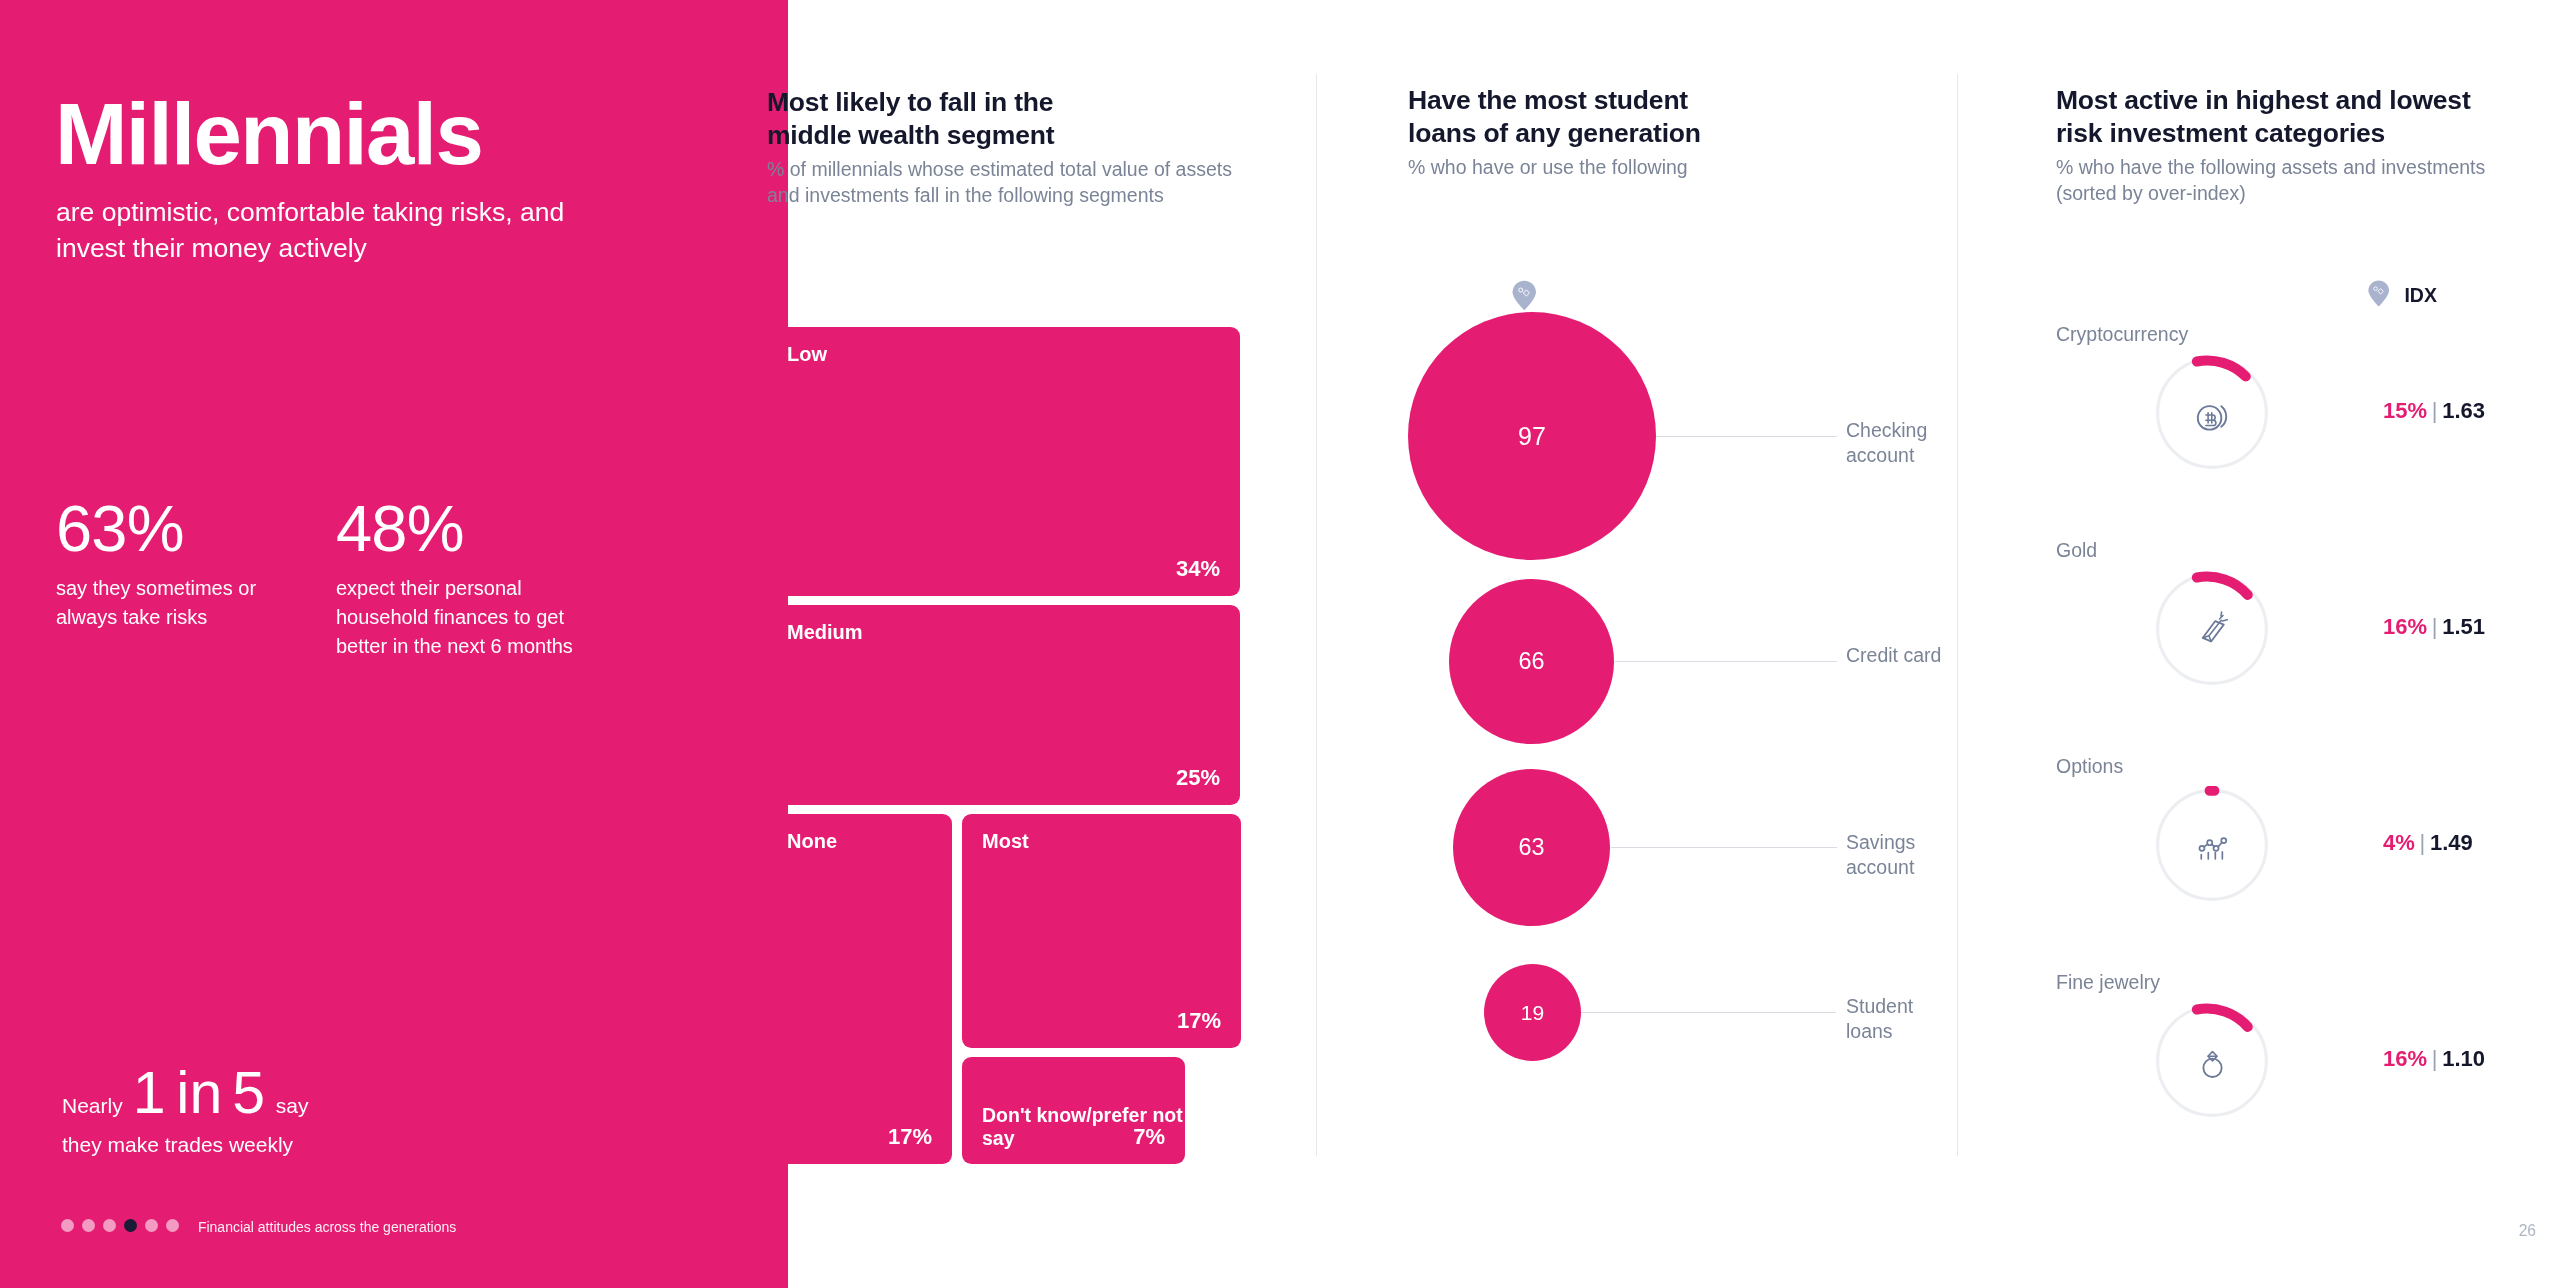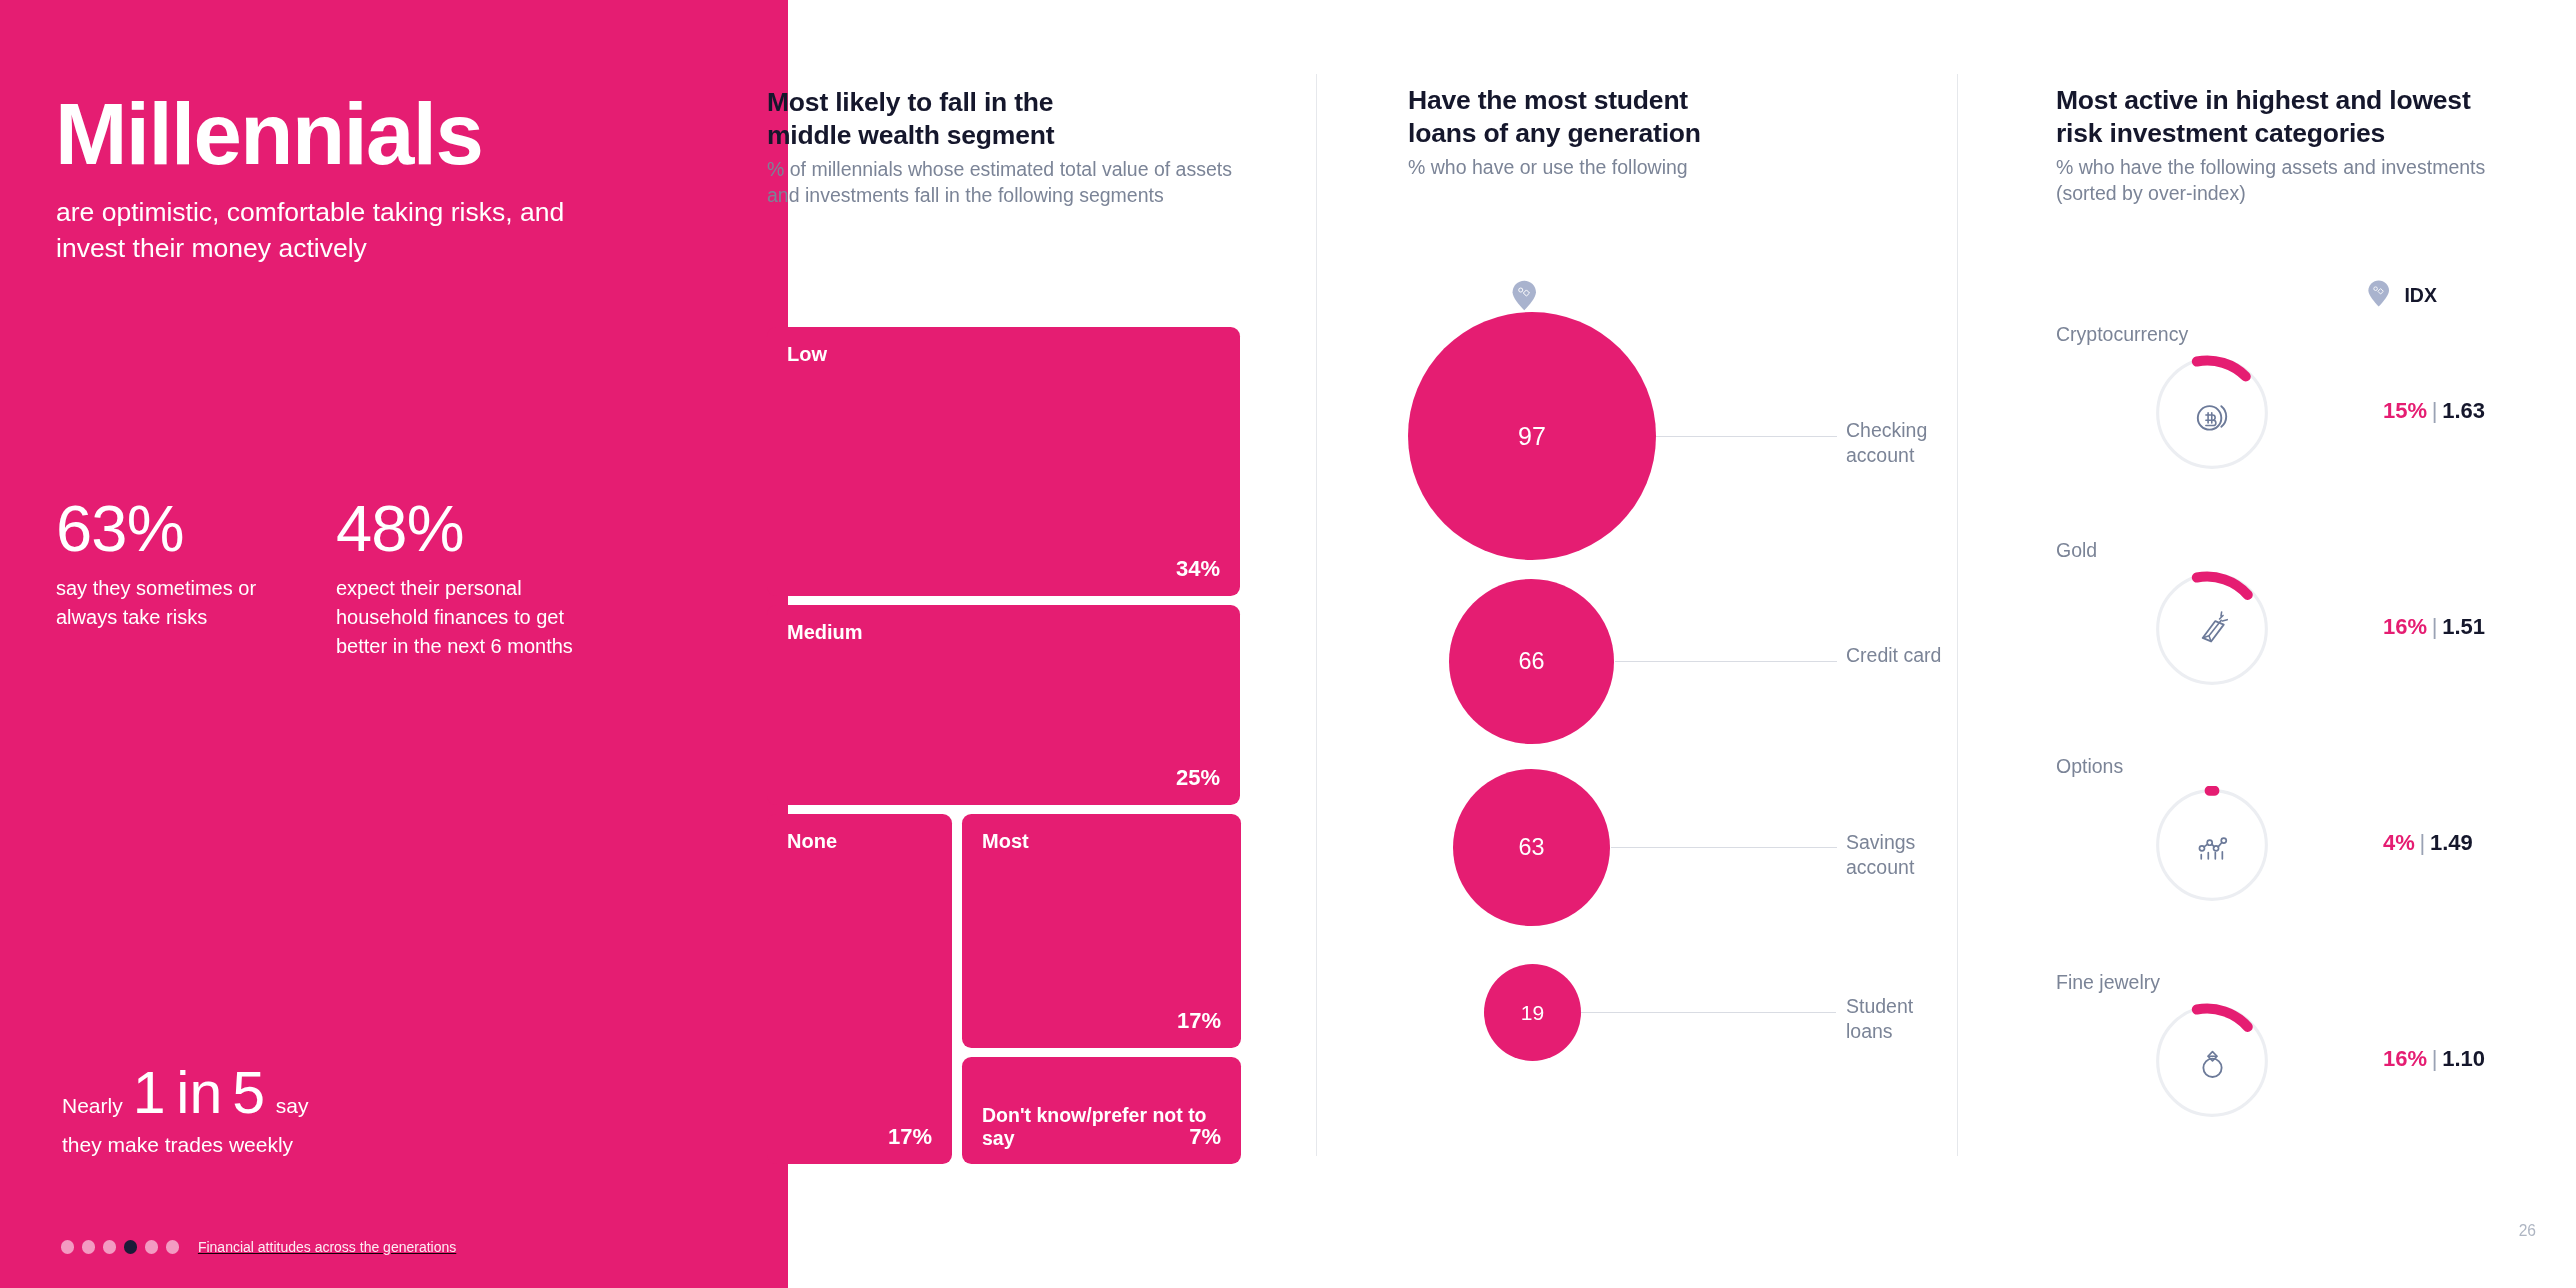--- a/index.html
+++ b/index.html
@@ -43,21 +43,21 @@
   .nearly{
     position:absolute;left:62px;top:1067px;width:545px;
     color:#ffffff;font-weight:300;
   }
   .nearly-line1{font-size:21px;line-height:1;display:flex;align-items:baseline;}
   .nearly-big{font-size:59px;font-weight:200;line-height:0.9;margin:0 10px;letter-spacing:0.8px;}
   .nearly-mid{font-size:59px;font-weight:200;line-height:0.9;}
   .nearly-line2{font-size:21px;margin-top:12.5px;}
 
   .footer-nav{
-    position:absolute;left:61px;bottom:33px;display:flex;align-items:center;text-decoration:underline;
+    position:absolute;left:61px;bottom:53px;display:flex;align-items:flex-start;
   }
   .dot{width:13.2px;height:13.2px;border-radius:50%;background:#f39bc2;margin-right:7.8px;}
   .dot.active{background:#1b1b38;}
   .footer-label{
     font-size:14px;color:#ffffff;font-weight:300;margin-left:11px;opacity:.92;
   }
 
   
   .panel-title{
     font-size:26.5px;line-height:1.23;font-weight:700;color:#15172c;
@@ -204,21 +204,21 @@
     <div class="tm-cell" style="left:0;top:487px;width:185px;height:350px;">
       <span class="tm-label">None</span>
       <span class="tm-val">17%</span>
     </div>
 
     <div class="tm-cell" style="left:195px;top:487px;width:279px;height:234px;">
       <span class="tm-label">Most</span>
       <span class="tm-val">17%</span>
     </div>
 
-    <div class="tm-cell" style="left:195px;top:730px;width:279px;height:107px;">
+    <div class="tm-cell" style="left:195px;top:730px;width:223px;height:107px;">
       <span class="tm-label dk" style="font-size:19.5px;">Don't know/prefer not to say</span>
       <span class="tm-val">7%</span>
     </div>
   </div>
 
   <div class="p3">
     <div class="panel-title">Have the most student</div>
     <div class="panel-title">loans of any generation</div>
     <div class="panel-sub">% who have or use the following</div>
   </div>

